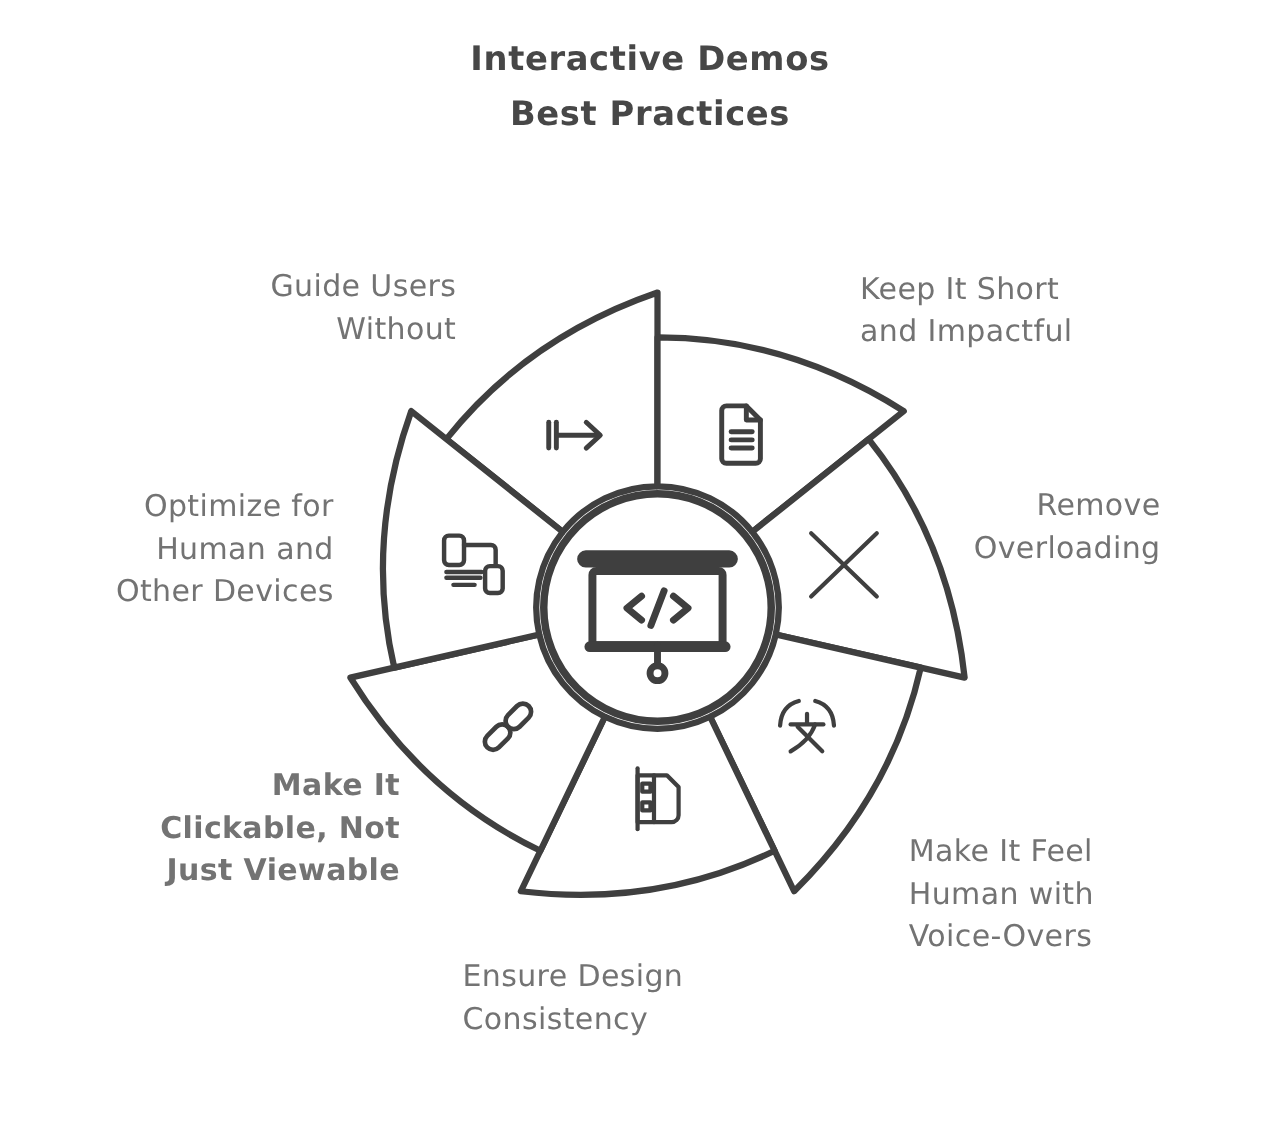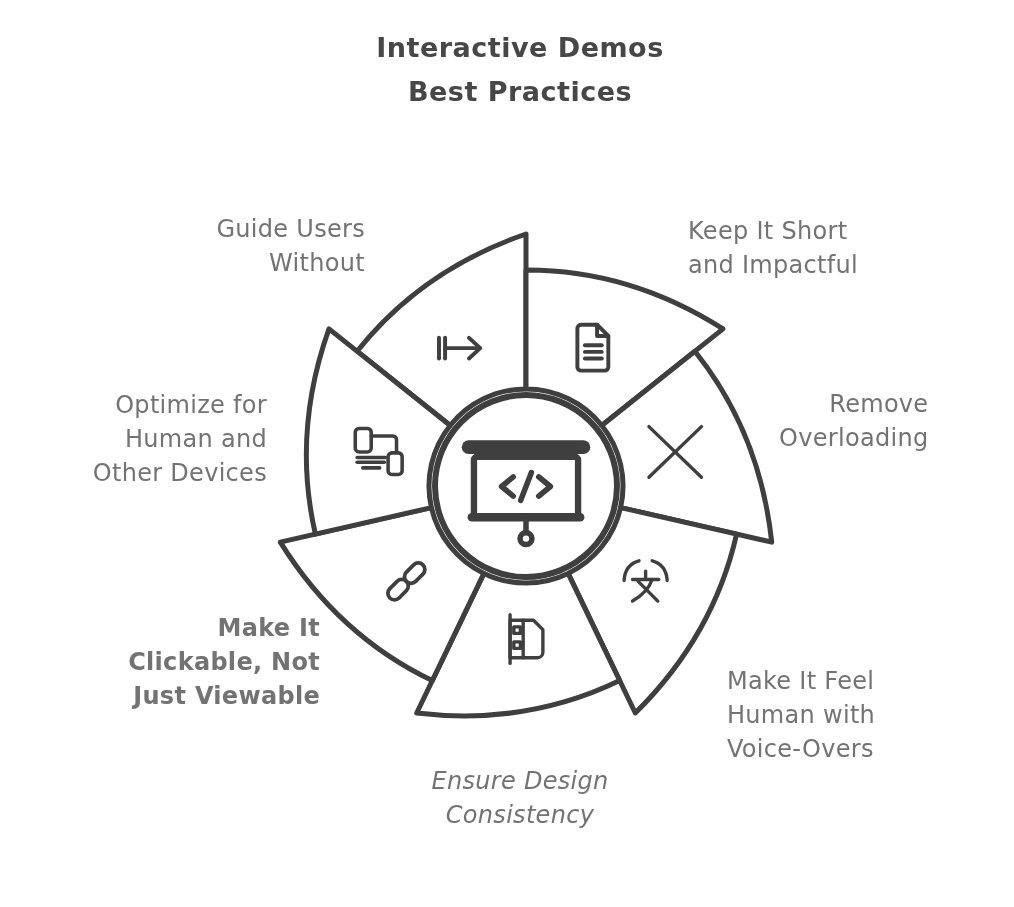--- a/index.html
+++ b/index.html
@@ -16,21 +16,21 @@
     letter-spacing:0.5px; color:#474747; white-space:nowrap;
   }
   .title span { display:block; }
   .seg-label {
     position:absolute; font-size:24px; line-height:34px; color:#737373;
     letter-spacing:0.3px; white-space:nowrap;
   }
   .seg-label span { display:block; }
   .align-right  { text-align:right; }
   .align-left   { text-align:left; }
-  .align-center { text-align:center;font-style:italic; }
+  .align-center { text-align:left; }
   #wheel { position:absolute; left:0; top:0; color:#3f3f3f; }
   .blade { fill:#ffffff; stroke:currentColor; stroke-width:5; stroke-linejoin:round; }
   .hub   { fill:#ffffff; stroke:currentColor; stroke-width:6; }
   symbol path, symbol line, symbol rect, symbol circle, symbol polyline {
     fill:none; stroke:currentColor; stroke-linecap:round; stroke-linejoin:round;
   }
 </style>
 </head>
 <body>
 

